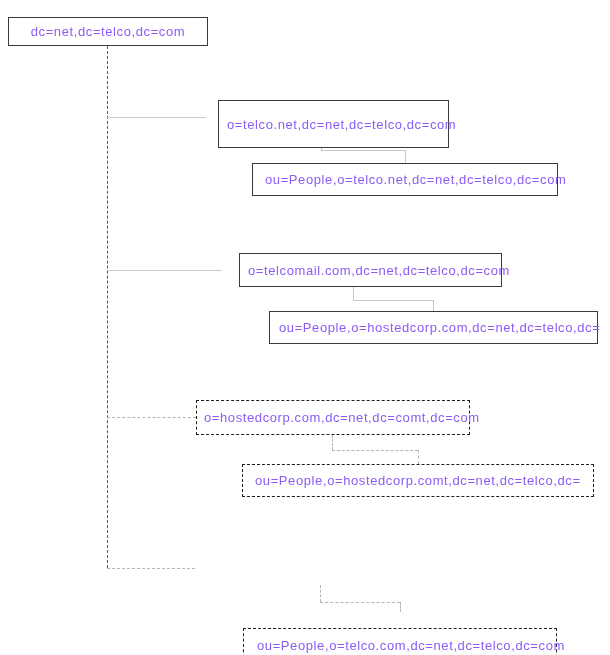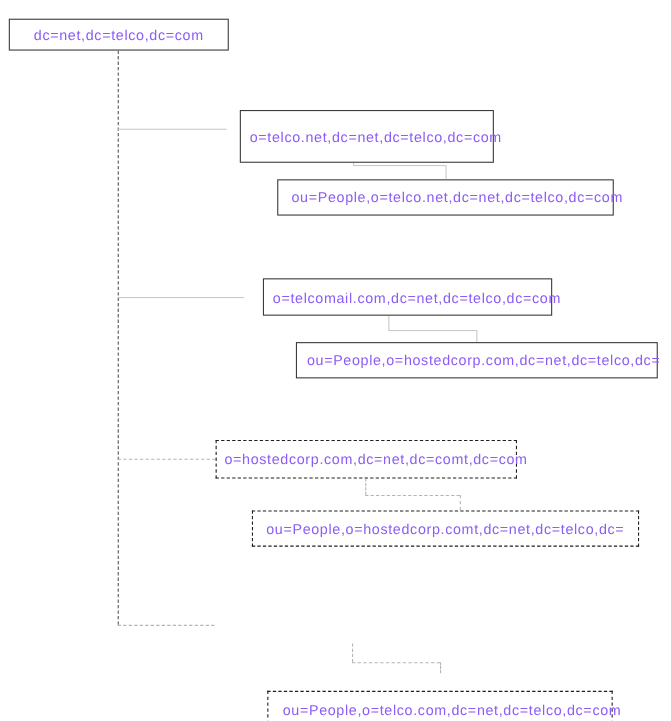--- a/index.html
+++ b/index.html
@@ -86,21 +86,21 @@
   </div>
 
   <div class="node solid" style="left:269px; top:311px; width:329px; height:33px; padding-left:9px;">
     <span class="lbl">ou=People,o=hostedcorp.com,dc=net,dc=telco,dc=</span>
   </div>
 
   <div class="node dashed" style="left:196px; top:400px; width:274px; height:35px; padding-left:7px;">
     <span class="lbl">o=hostedcorp.com,dc=net,dc=comt,dc=com</span>
   </div>
 
-  <div class="node dashed" style="left:229px; top:464px; width:352px; height:33px; padding-left:12px;">
+  <div class="node dashed" style="left:242px; top:464px; width:352px; height:33px; padding-left:12px;">
     <span class="lbl">ou=People,o=hostedcorp.comt,dc=net,dc=telco,dc=</span>
   </div>
 
 
   <div class="node dashed" style="left:243px; top:628px; width:314px; height:35px; padding-left:13px;">
     <span class="lbl">ou=People,o=telco.com,dc=net,dc=telco,dc=com</span>
   </div>
 
 </div>
 

